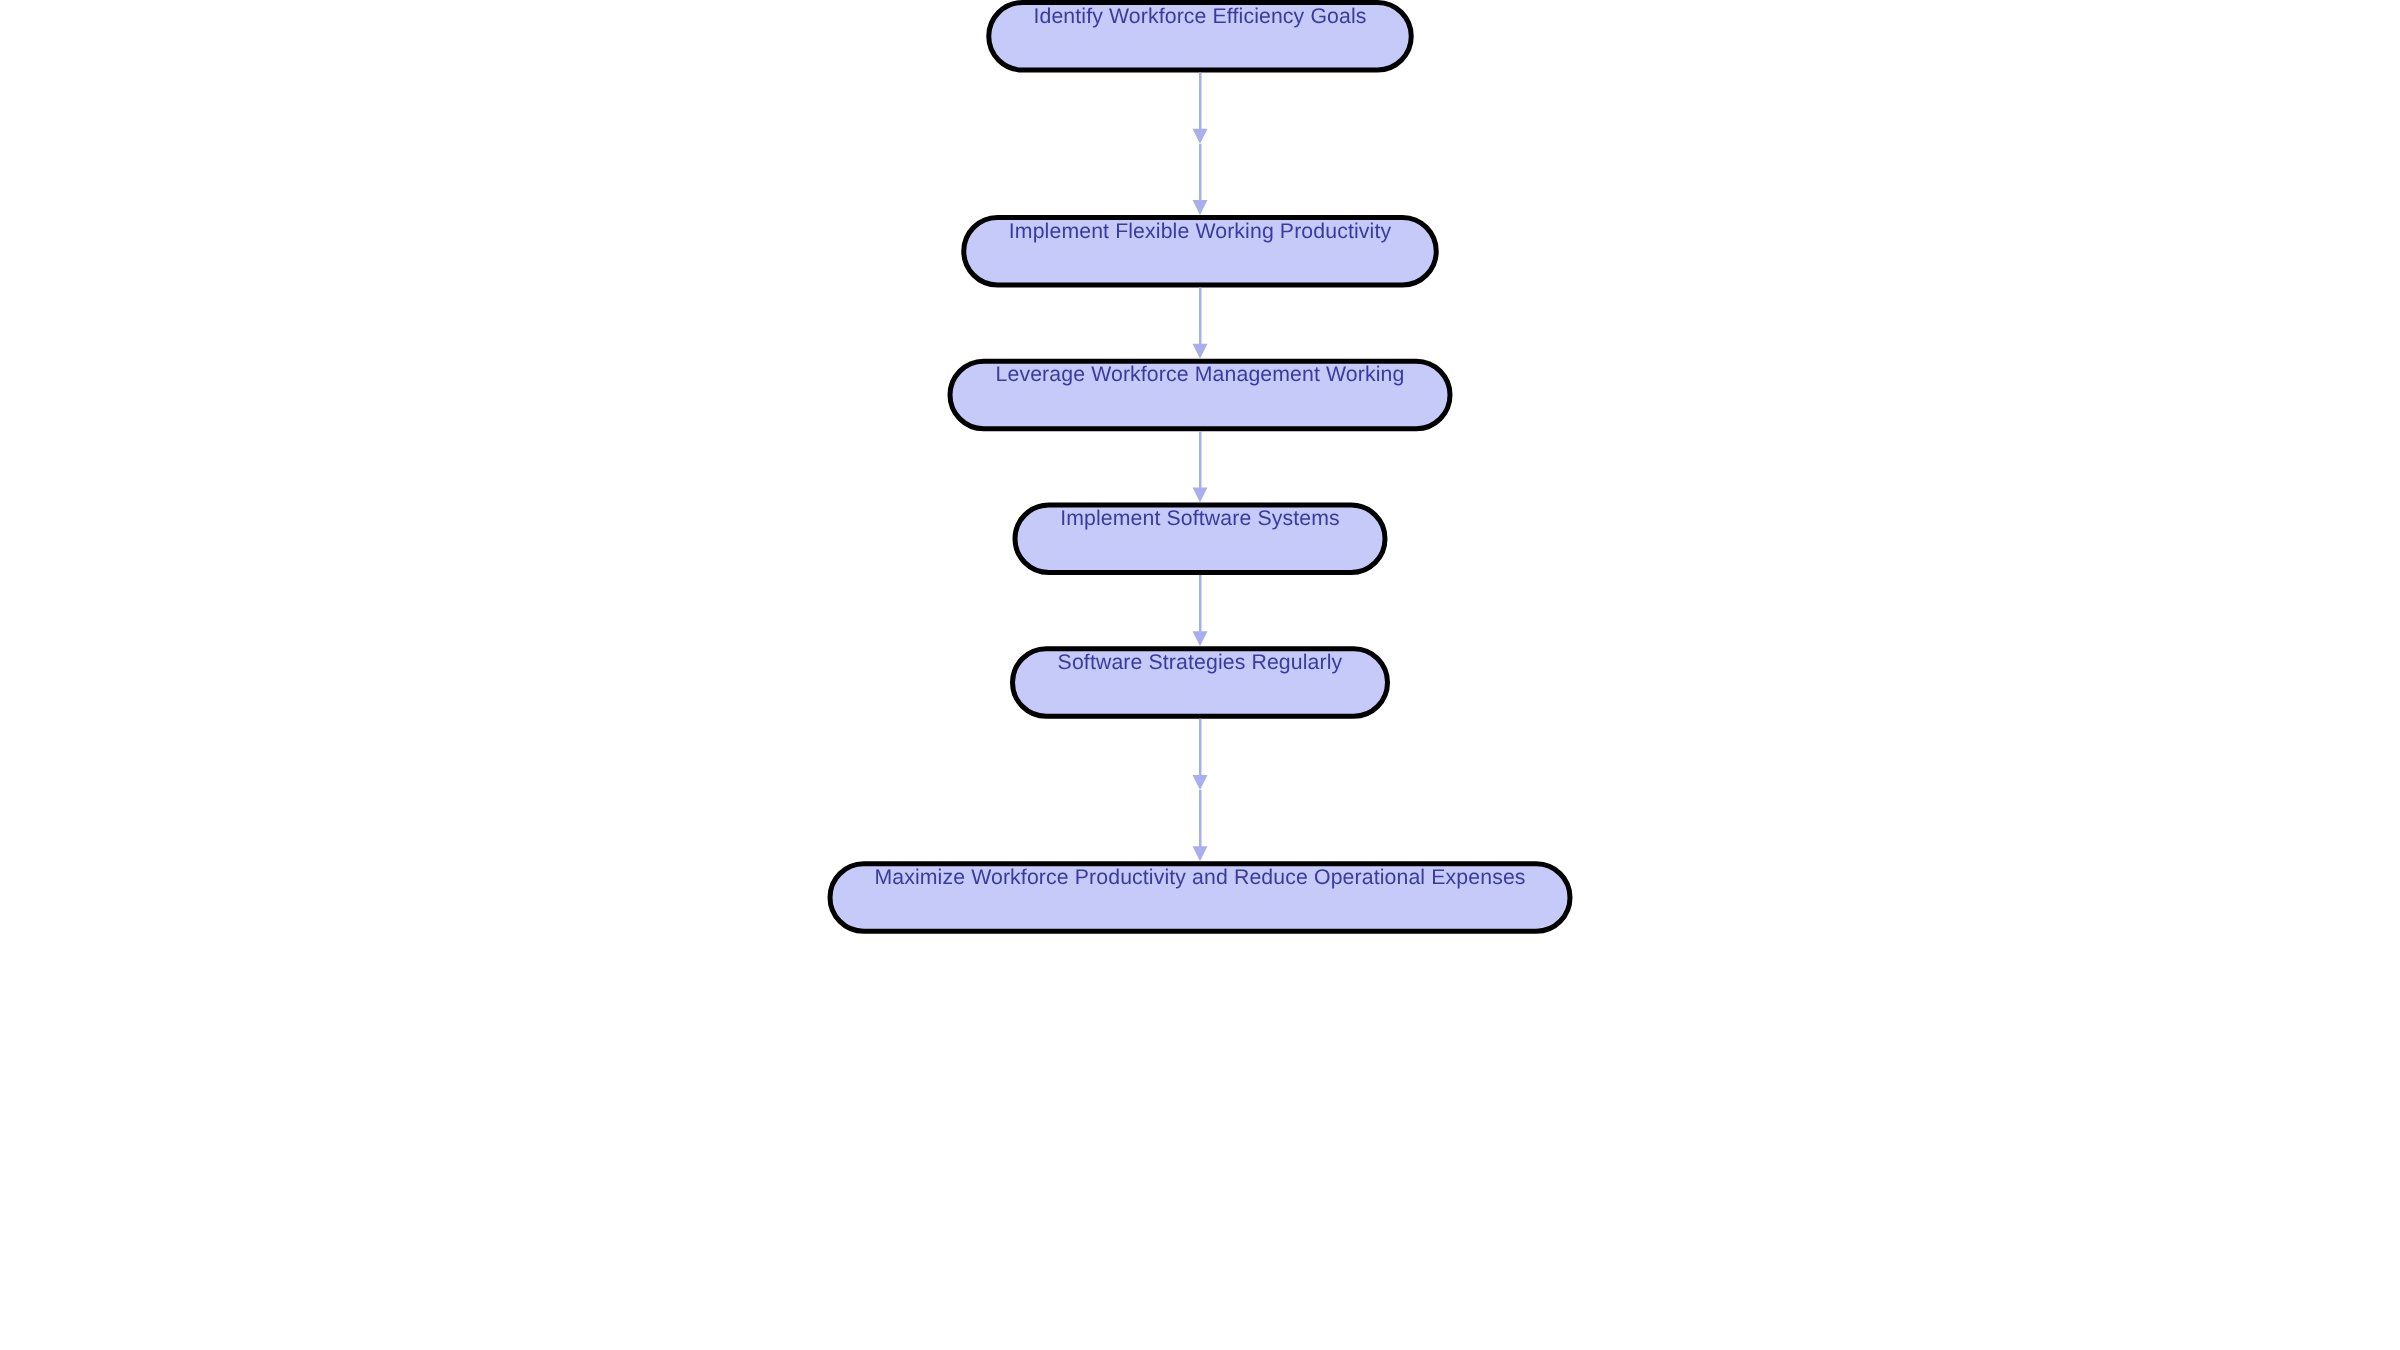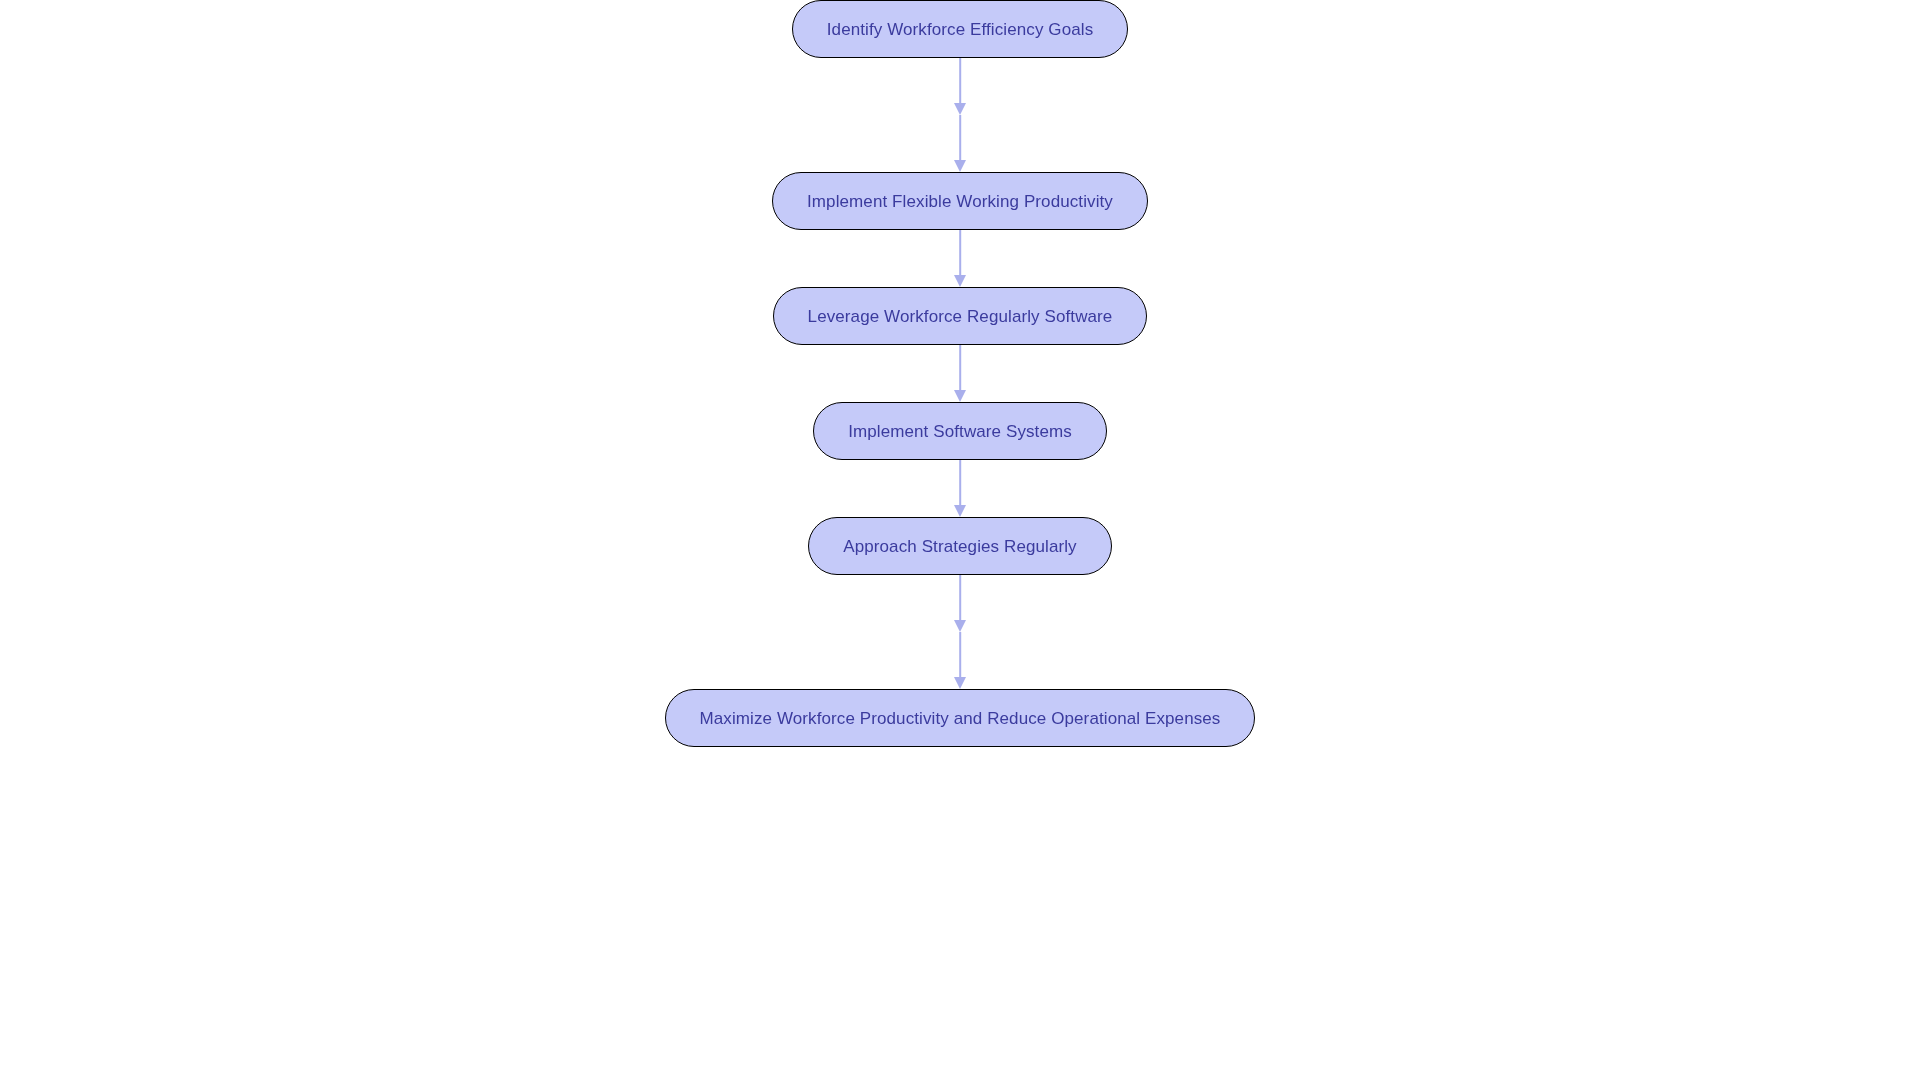--- a/index.html
+++ b/index.html
@@ -39,23 +39,22 @@
     flex-direction: column;
     align-items: center;
     flex: 0 0 auto;
   }
 
   .flow-node {
     box-sizing: border-box;
     height: 58px;
     border-radius: 29px;
     background: #c5caf9;
-    border: 1px solid #000000;
+    border: 4px solid #000000;
     display: flex;
-    align-items: center;
     justify-content: center;
     padding: 0 34px;
     white-space: nowrap;
   }
 
   .flow-node-label {
     font-size: 17px;
     line-height: 1;
     color: #3b3b9e;
     letter-spacing: 0.1px;
@@ -120,21 +119,21 @@
       </div>
     </div>
 
     <div class="flow-connector">
       <div class="connector-line"></div>
       <div class="connector-arrowhead"></div>
     </div>
 
     <div class="flow-step">
       <div class="flow-node">
-        <span class="flow-node-label">Leverage Workforce Regularly Software</span>
+        <span class="flow-node-label">Leverage Workforce Management Working</span>
       </div>
     </div>
 
     <div class="flow-connector">
       <div class="connector-line"></div>
       <div class="connector-arrowhead"></div>
     </div>
 
     <div class="flow-step">
       <div class="flow-node">
@@ -142,21 +141,21 @@
       </div>
     </div>
 
     <div class="flow-connector">
       <div class="connector-line"></div>
       <div class="connector-arrowhead"></div>
     </div>
 
     <div class="flow-step">
       <div class="flow-node">
-        <span class="flow-node-label">Approach Strategies Regularly</span>
+        <span class="flow-node-label">Software Strategies Regularly</span>
       </div>
     </div>
 
     <div class="flow-connector">
       <div class="connector-line"></div>
       <div class="connector-arrowhead"></div>
     </div>
 
 
     <div class="flow-connector">

